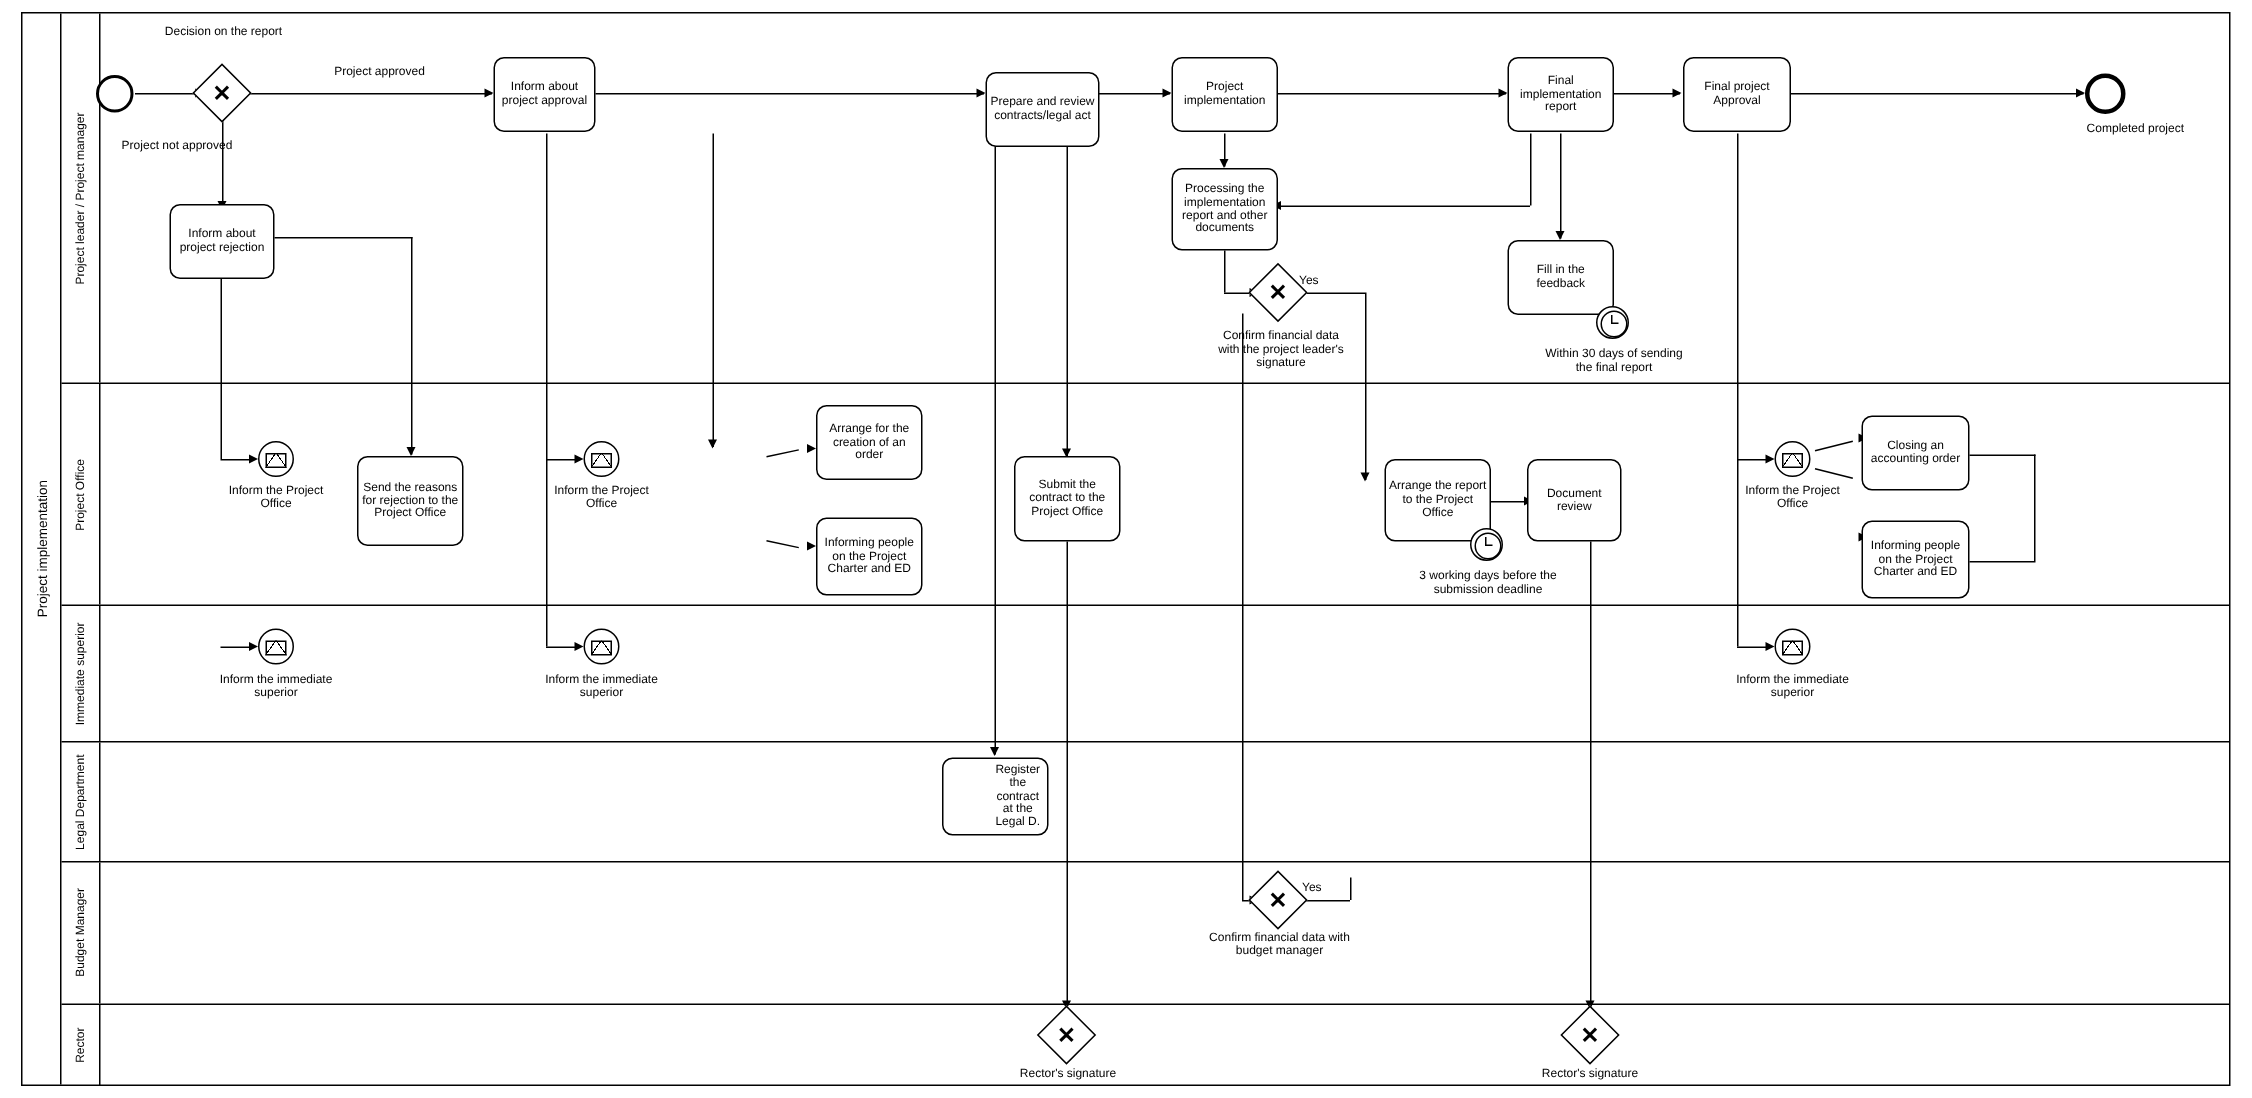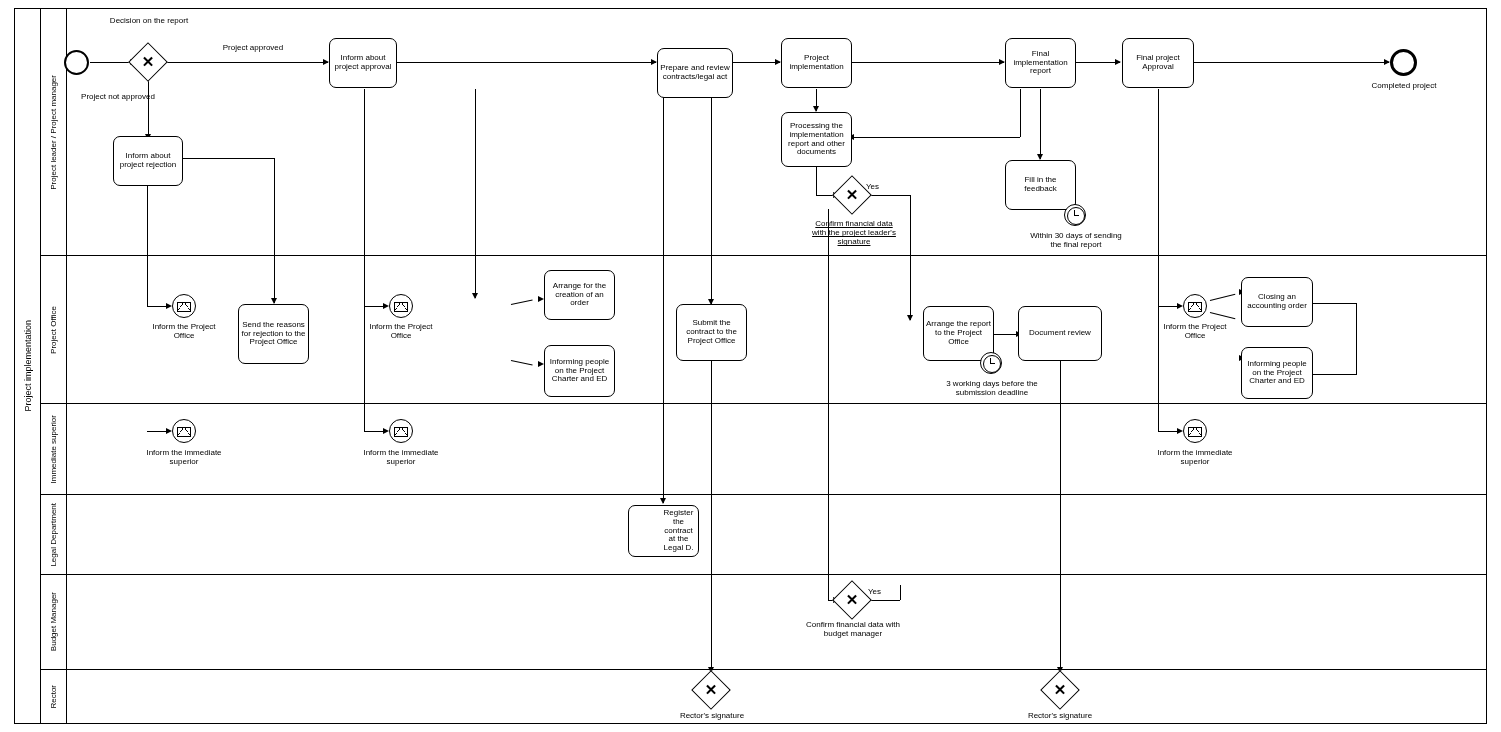--- a/index.html
+++ b/index.html
@@ -179,29 +179,29 @@
   <div class="arrow r" style="left:1239px;top:289px;"></div>
   <div class="ln h" style="left:1210px;top:312px;width:26px;transform:rotate(14deg);transform-origin:left center;"></div>
   <div class="arrow r" style="left:1239px;top:355px;"></div>
 
   <div class="ln h" style="left:1313px;top:303px;width:44px;"></div>
   <div class="ln h" style="left:1313px;top:374px;width:44px;"></div>
   <div class="ln v" style="left:1356px;top:303px;height:71px;"></div>
 
   <div class="ev" style="left:64px;top:50px;width:25px;height:25px;"></div>
   <div class="ev end" style="left:1390px;top:49px;width:27px;height:27px;"></div>
-  <div class="lbl" style="left:1352px;top:81px;width:104px;">Completed project</div>
+  <div class="lbl" style="left:1352px;top:81px;width:104px;text-align:right;">Completed project</div>
 
   <div class="gw" style="left:134px;top:48px;"></div>
   <div class="gw-in" style="left:134px;top:48px;">✕</div>
   <div class="lbl" style="left:108px;top:16px;width:82px;">Decision on the report</div>
 
   <div class="gw" style="left:838px;top:181px;"></div>
   <div class="gw-in" style="left:838px;top:181px;">✕</div>
-  <div class="lbl" style="left:808px;top:219px;width:92px;text-decoration:underline;">Confirm financial data with the project leader's signature</div>
+  <div class="lbl" style="left:808px;top:219px;width:92px;">Confirm financial data with the project leader's signature</div>
   <div class="lbl" style="left:866px;top:182px;width:28px;text-align:left;">Yes</div>
 
   <div class="gw" style="left:838px;top:586px;"></div>
   <div class="gw-in" style="left:838px;top:586px;">✕</div>
   <div class="lbl" style="left:806px;top:620px;width:94px;">Confirm financial data with budget manager</div>
   <div class="lbl" style="left:868px;top:587px;width:28px;text-align:left;">Yes</div>
 
   <div class="gw" style="left:697px;top:676px;"></div>
   <div class="gw-in" style="left:697px;top:676px;">✕</div>
   <div class="lbl" style="left:664px;top:711px;width:96px;">Rector's signature</div>
@@ -220,21 +220,21 @@
   <div class="task" style="left:781px;top:112px;width:71px;height:55px;">Processing the implementation report and other documents</div>
   <div class="task" style="left:1005px;top:38px;width:71px;height:50px;">Final implementation report</div>
   <div class="task" style="left:1005px;top:160px;width:71px;height:50px;">Fill in the feedback</div>
   <div class="task" style="left:1122px;top:38px;width:72px;height:50px;">Final project Approval</div>
 
   <div class="task" style="left:238px;top:304px;width:71px;height:60px;">Send the reasons for rejection to the Project Office</div>
   <div class="task" style="left:544px;top:270px;width:71px;height:50px;">Arrange for the creation of an order</div>
   <div class="task" style="left:544px;top:345px;width:71px;height:52px;">Informing people on the Project Charter and ED</div>
   <div class="task" style="left:676px;top:304px;width:71px;height:57px;">Submit the contract to the Project Office</div>
   <div class="task" style="left:923px;top:306px;width:71px;height:55px;">Arrange the report to the Project Office</div>
-  <div class="task" style="left:1018px;top:306px;width:84px;height:55px;">Document review</div>
+  <div class="task" style="left:1018px;top:306px;width:63px;height:55px;">Document review</div>
   <div class="task" style="left:1241px;top:277px;width:72px;height:50px;">Closing an accounting order</div>
   <div class="task" style="left:1241px;top:347px;width:72px;height:52px;">Informing people on the Project Charter and ED</div>
   <div class="task" style="left:628px;top:505px;width:71px;height:52px;padding-left:32px;">Register the contract at the Legal D.</div>
 
   <div class="msg" style="left:172px;top:294px;"></div>
   <div class="lbl" style="left:144px;top:322px;width:80px;">Inform the Project Office</div>
 
   <div class="msg" style="left:389px;top:294px;"></div>
   <div class="lbl" style="left:361px;top:322px;width:80px;">Inform the Project Office</div>
 

